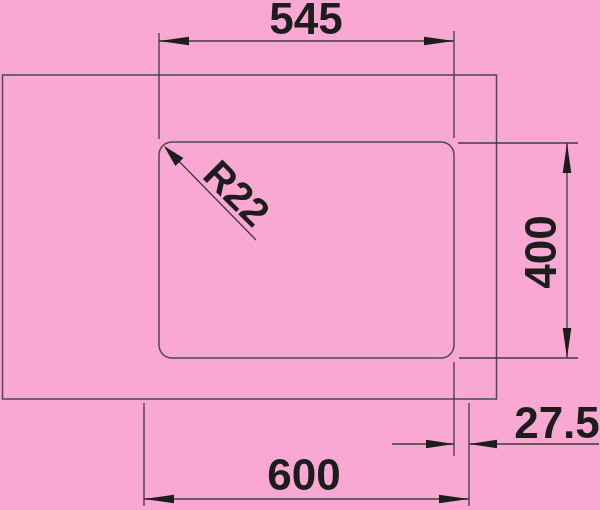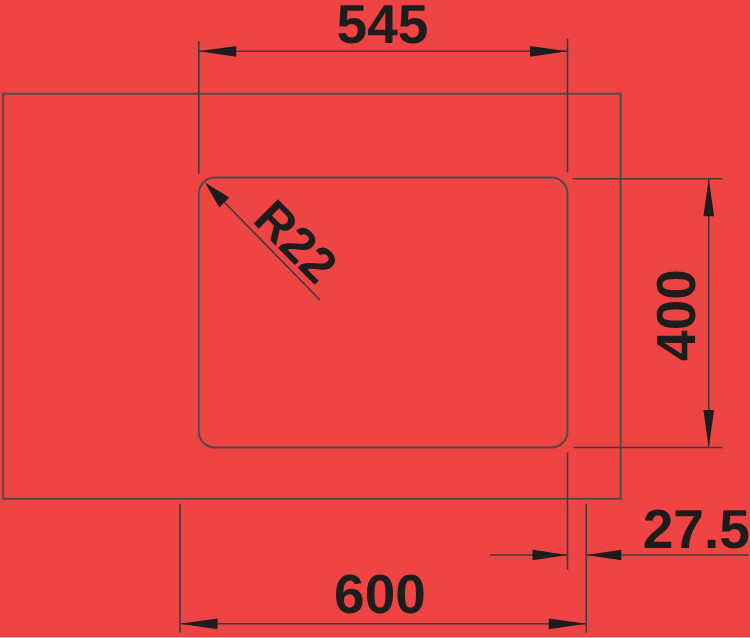--- a/index.html
+++ b/index.html
@@ -4,21 +4,21 @@
 <style>
   html, body {
     margin: 0;
     padding: 0;
     background: #ffffff;
   }
   .stage {
     position: relative;
     width: 600px;
     height: 510px;
-    background: #ef4444;
+    background: #f9a8d4;
     overflow: hidden;
   }
   svg { display: block; }
   .outline {
     fill: none;
     stroke: #4b4b4b;
     stroke-width: 1.5;
   }
   .dimline {
     fill: none;

